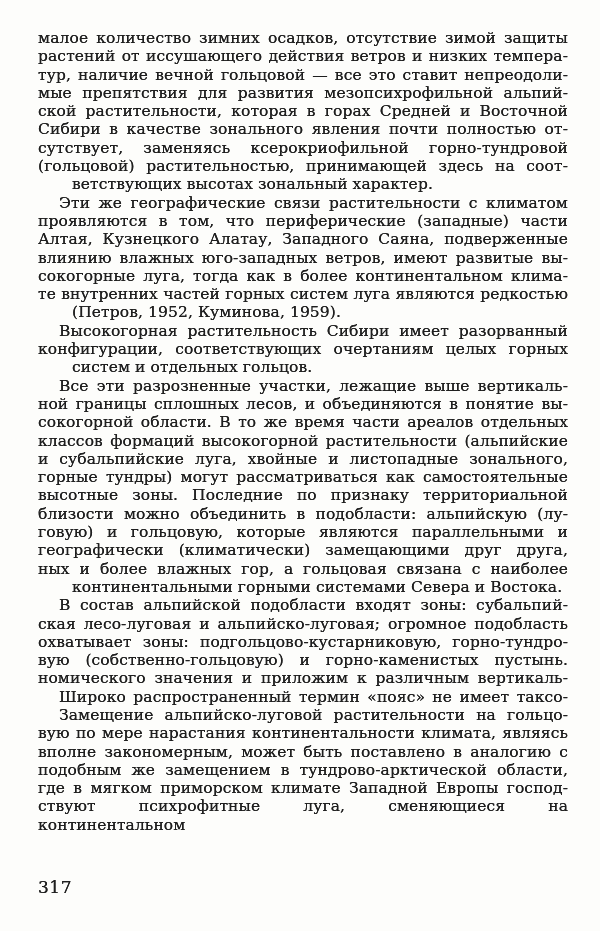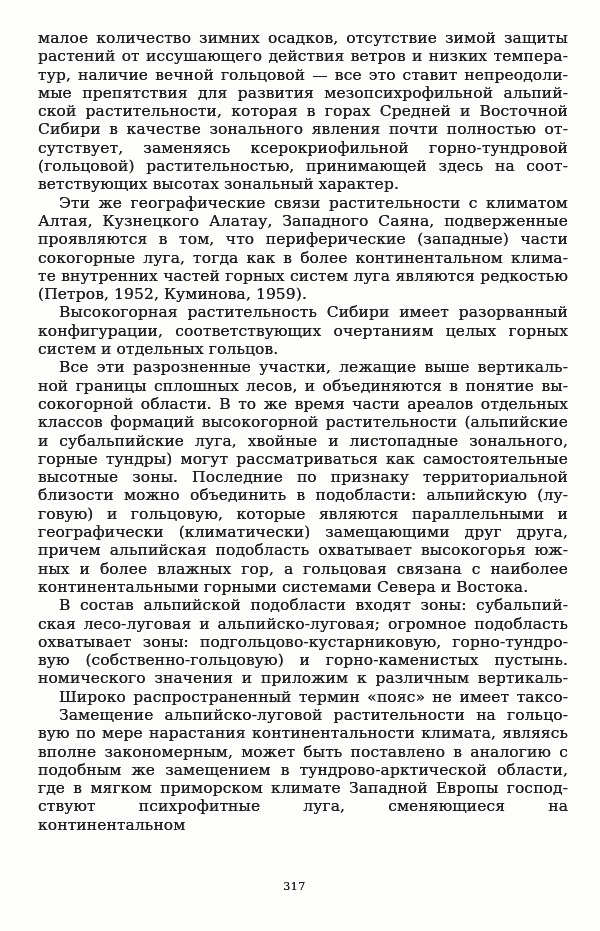--- a/index.html
+++ b/index.html
@@ -32,33 +32,34 @@
     line-height: 18.3px;
     letter-spacing: 0.1px;
     text-align: justify;
     text-align-last: justify;
     white-space: normal;
     
     text-shadow: 0 0 0.45px currentColor;
   }
   .line.end {
     text-align-last: left;
+    margin-left: 34px;
   }
   .line.indent {
     padding-left: 21px;
   }
   .page-number {
     position: absolute;
     left: 38px;
     top: 878px;
     width: 530px;
-    text-align: center;
+    text-align: left;
     padding-right: 17px;
     box-sizing: border-box;
-    font-size: 11px;
+    font-size: 17px;
     line-height: 18px;
     letter-spacing: 0.5px;
     text-shadow: 0 0 0.45px currentColor;
   }
 </style>
 </head>
 <body>
 
 <div class="page" style="--ink: #1f1f1f; --paper: #fdfdfb;">
   <div class="text-column">
@@ -68,43 +69,43 @@
         <div class="line">тур, наличие вечной гольцовой — все это ставит непреодоли-</div>
         <div class="line">мые препятствия для развития мезопсихрофильной альпий-</div>
         <div class="line">ской растительности, которая в горах Средней и Восточной</div>
         <div class="line">Сибири в качестве зонального явления почти полностью от-</div>
         <div class="line">сутствует, заменяясь ксерокриофильной горно-тундровой</div>
         <div class="line">(гольцовой) растительностью, принимающей здесь на соот-</div>
         <div class="line end">ветствующих высотах зональный характер.</div>
       </div>
       <div class="paragraph">
         <div class="line indent">Эти же географические связи растительности с климатом</div>
+        <div class="line">проявляются в том, что периферические (западные) части</div>
         <div class="line">Алтая, Кузнецкого Алатау, Западного Саяна, подверженные</div>
-        <div class="line">проявляются в том, что периферические (западные) части</div>
+        <div class="line">влиянию влажных юго-западных ветров, имеют развитые вы-</div>
         <div class="line">сокогорные луга, тогда как в более континентальном клима-</div>
         <div class="line">те внутренних частей горных систем луга являются редкостью</div>
         <div class="line end">(Петров, 1952, Куминова, 1959).</div>
       </div>
       <div class="paragraph">
         <div class="line indent">Высокогорная растительность Сибири имеет разорванный</div>
         <div class="line">конфигурации, соответствующих очертаниям целых горных</div>
         <div class="line end">систем и отдельных гольцов.</div>
       </div>
       <div class="paragraph">
         <div class="line indent">Все эти разрозненные участки, лежащие выше вертикаль-</div>
         <div class="line">ной границы сплошных лесов, и объединяются в понятие вы-</div>
         <div class="line">сокогорной области. В то же время части ареалов отдельных</div>
         <div class="line">классов формаций высокогорной растительности (альпийские</div>
         <div class="line">и субальпийские луга, хвойные и листопадные зонального,</div>
         <div class="line">горные тундры) могут рассматриваться как самостоятельные</div>
         <div class="line">высотные зоны. Последние по признаку территориальной</div>
         <div class="line">близости можно объединить в подобласти: альпийскую (лу-</div>
         <div class="line">говую) и гольцовую, которые являются параллельными и</div>
         <div class="line">географически (климатически) замещающими друг друга,</div>
-        <div class="line">причем альпийская подобласть охватывает высокогорья юж-</div>
         <div class="line">ных и более влажных гор, а гольцовая связана с наиболее</div>
         <div class="line end">континентальными горными системами Севера и Востока.</div>
       </div>
       <div class="paragraph">
         <div class="line indent">В состав альпийской подобласти входят зоны: субальпий-</div>
         <div class="line">ская лесо-луговая и альпийско-луговая; огромное подобласть</div>
         <div class="line">охватывает зоны: подгольцово-кустарниковую, горно-тундро-</div>
         <div class="line">вую (собственно-гольцовую) и горно-каменистых пустынь.</div>
       </div>
       <div class="paragraph">

